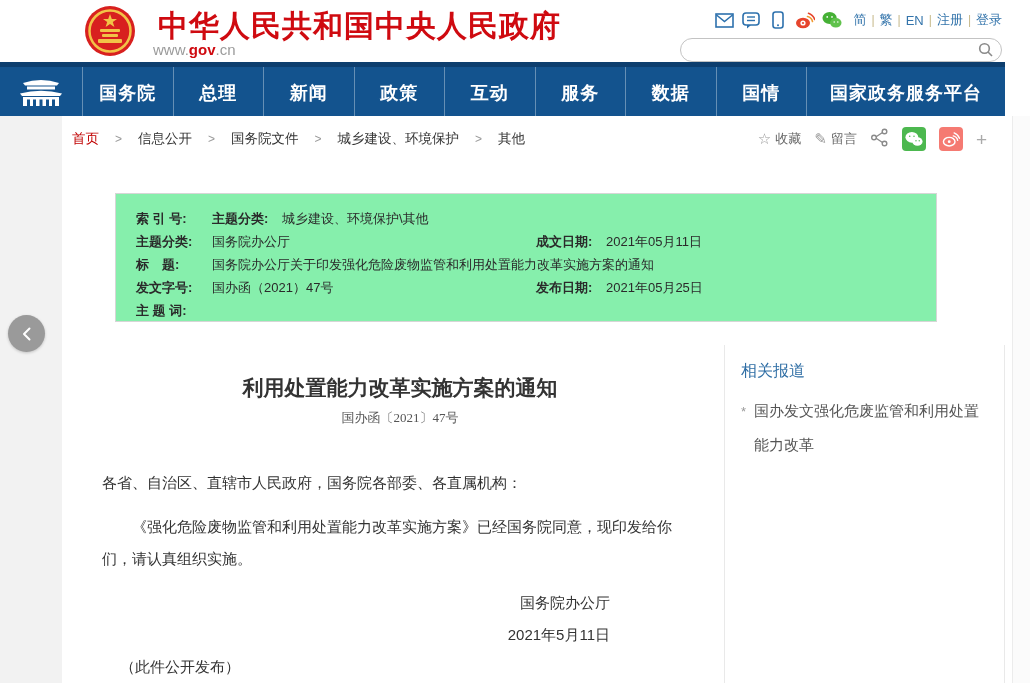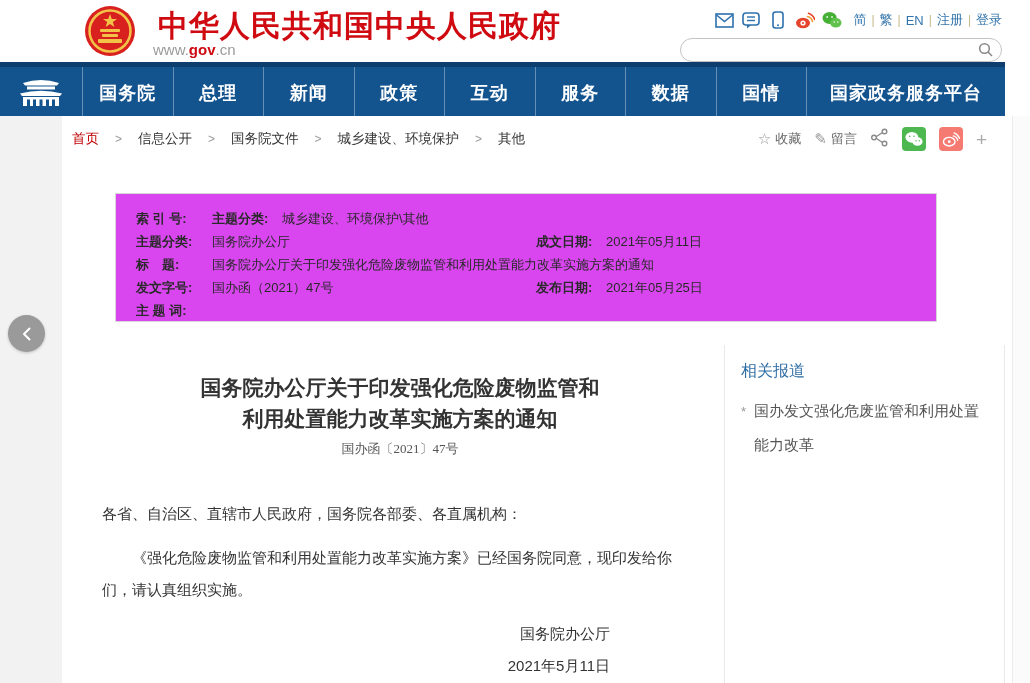--- a/index.html
+++ b/index.html
@@ -44,21 +44,21 @@
   .bc-act .glyph{color:#999;font-size:15px;}
   .badge{width:24px;height:24px;border-radius:4px;display:flex;align-items:center;justify-content:center;cursor:pointer;}
   .badge-wechat{background:#4cb84f;}
   .badge-weibo{background:#f57a72;}
   .plus{font-size:19px;color:#aaa;cursor:pointer;line-height:1;}
 
   
   .back-btn{position:absolute;left:8px;top:315px;width:37px;height:37px;border-radius:50%;background:#9a9a9a;display:flex;align-items:center;justify-content:center;cursor:pointer;box-shadow:0 1px 3px rgba(0,0,0,.2);}
 
   
-  .meta-box{position:absolute;top:193px;left:115px;width:822px;height:129px;box-sizing:border-box;border:1px solid #d6d6d6;padding:13px 31px 0 20px;font-size:13px;color:#2a2a2a;background:#d946ef;}
+  .meta-box{position:absolute;top:193px;left:115px;width:822px;height:129px;box-sizing:border-box;border:1px solid #d6d6d6;padding:13px 31px 0 20px;font-size:13px;color:#2a2a2a;background:#86efac;}
   .meta-row{display:flex;line-height:23px;}
   .mlab{font-weight:bold;flex-shrink:0;white-space:pre;}
   .mlab-l{width:76px;}
   .mval-l{width:324px;}
   .mlab-r{width:70px;}
   .mval-r{flex:1;}
   .mval-span{flex:1;}
 
   
   .main-col{position:absolute;top:372px;left:90px;width:620px;font-size:15px;color:#333;}
@@ -269,21 +269,20 @@
       <span class="mval-r" data-interactable="false">2021年05月25日</span>
     </div>
     <div class="meta-row" data-interactable="false">
       <span class="mlab mlab-l" data-interactable="false">主 题 词:</span>
       <span class="mval-span" data-interactable="false"></span>
     </div>
   </div>
 
   <div class="main-col" data-interactable="false">
     <div class="doc-title" data-interactable="false">
-      <div data-interactable="false">国务院办公厅关于印发强化危险废物监管和</div>
       <div data-interactable="false">利用处置能力改革实施方案的通知</div>
     </div>
     <div class="doc-no" data-interactable="false">国办函〔2021〕47号</div>
     <p class="para para-first" data-interactable="false">各省、自治区、直辖市人民政府，国务院各部委、各直属机构：</p>
     <p class="para para-indent" data-interactable="false">《强化危险废物监管和利用处置能力改革实施方案》已经国务院同意，现印发给你们，请认真组织实施。</p>
     <div class="sig-block" data-interactable="false">
       <div data-interactable="false">国务院办公厅</div>
       <div data-interactable="false">2021年5月11日</div>
     </div>
     <div class="note" data-interactable="false">（此件公开发布）</div>

